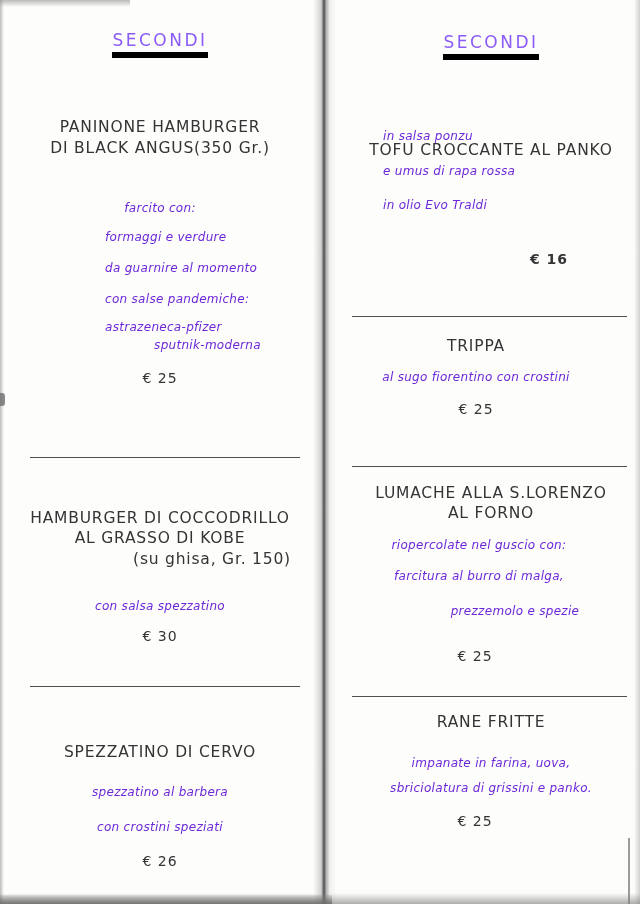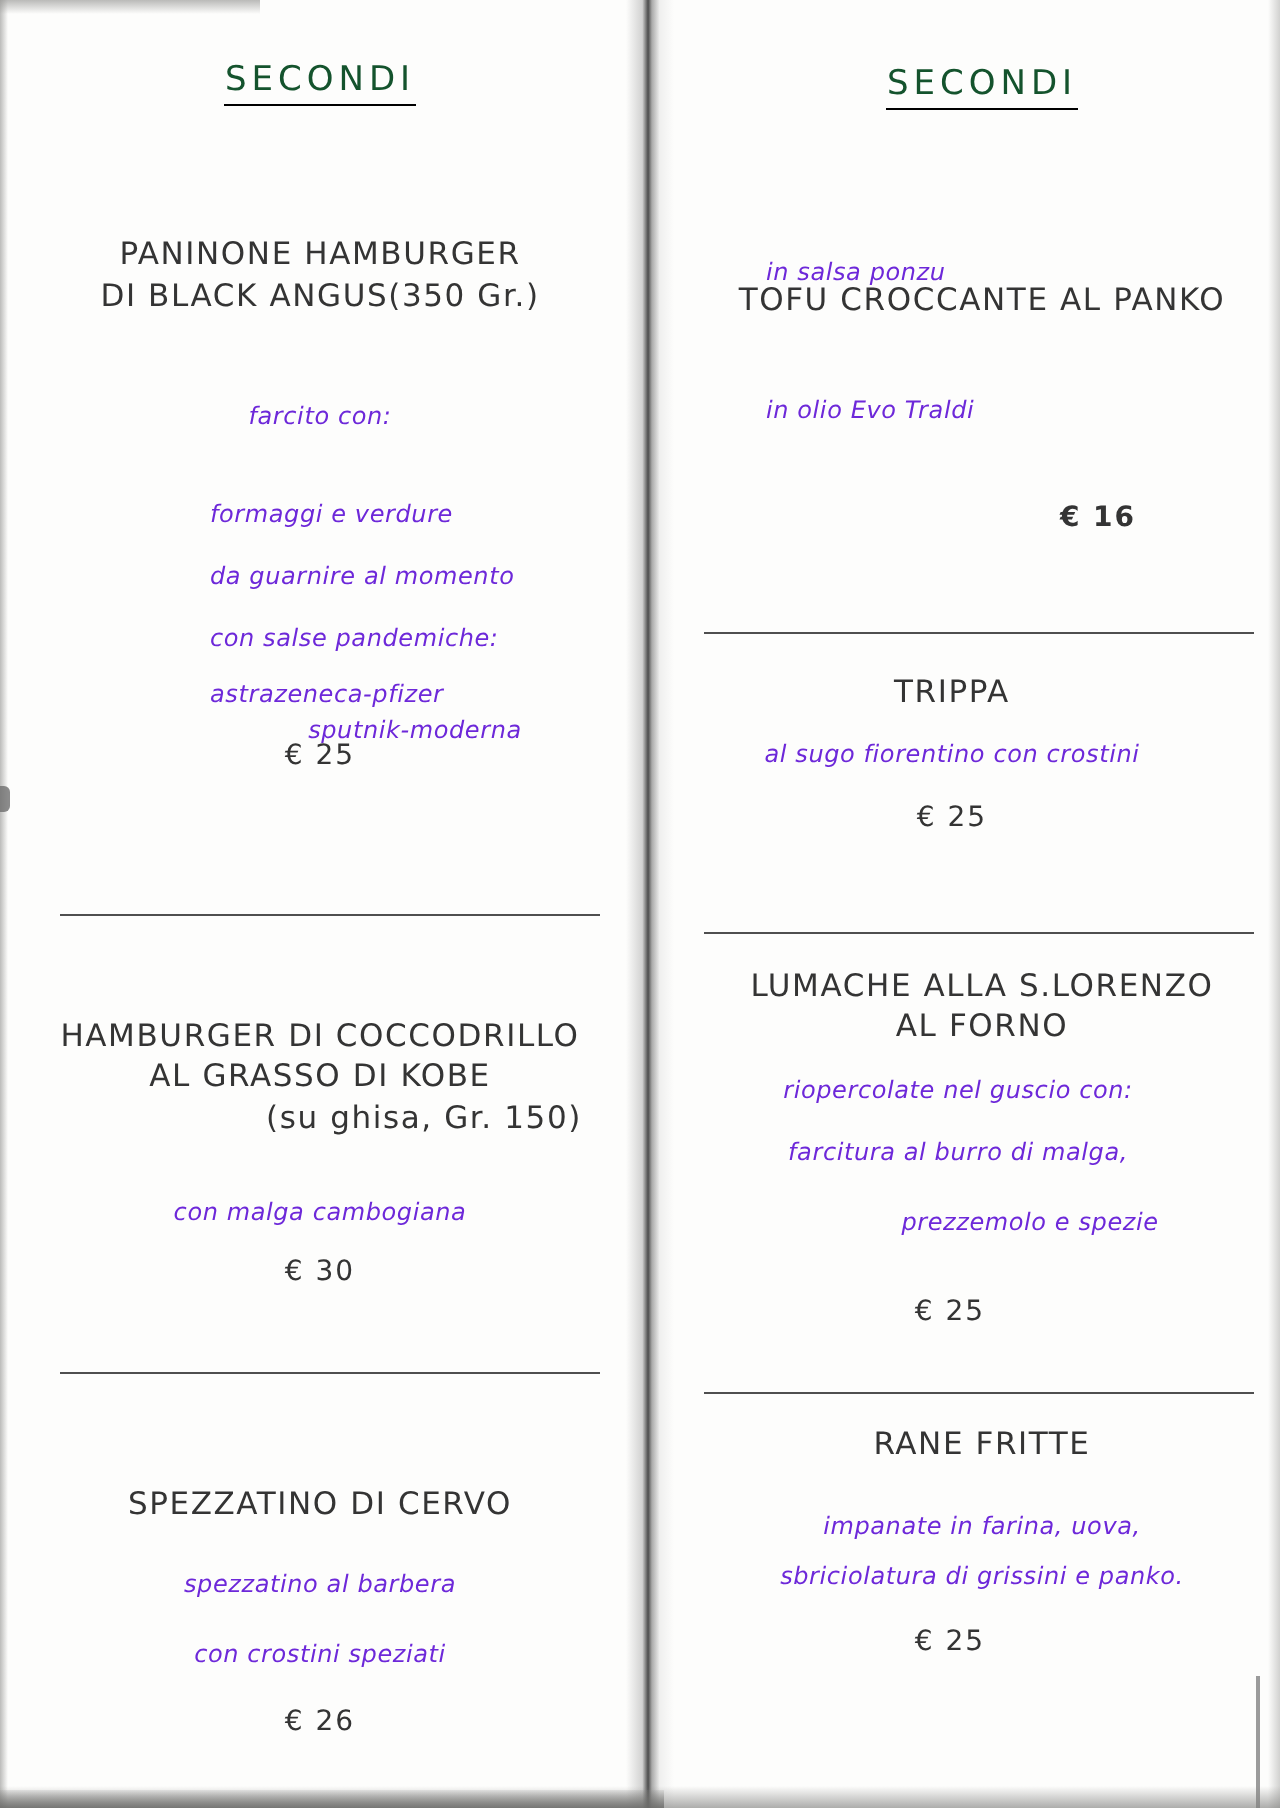--- a/index.html
+++ b/index.html
@@ -18,28 +18,28 @@
   .page-left  { left: 0; width: 320px; }
   .page-right { left: 330px; width: 310px; }
 
   .t {
     position: absolute; left: 10px; width: 300px;
     text-align: center; line-height: 20px; white-space: nowrap;
   }
   .page-right .t { left: 12px; width: 298px; }
 
   .header {
-    font-size: 17px; letter-spacing: 2.5px; color: #14532d;
-    border-bottom: 1px solid #000000; padding-bottom: 2px;
+    font-size: 17px; letter-spacing: 2.5px; color: #8b5cf6;
+    border-bottom: 6px solid #000000; padding-bottom: 2px;
   }
   .title { font-size: 15.5px; letter-spacing: 0.8px; color: #343434; }
   .desc  { font-size: 12px; letter-spacing: 0.3px; color: #6d28d9; font-style: italic; }
   .price { font-size: 14px; letter-spacing: 1px; color: #343434; }
 
-  .la-left  { text-align: left; padding-left: 95px; margin-top: 20px; }
+  .la-left  { text-align: left; padding-left: 95px; }
   .la-right { text-align: left; padding-left: 41px; }
 
   .divider { position: absolute; height: 0; border-top: 1.5px solid #4f4f4f; }
 
   
   .fold {
     position: absolute; top: 0; left: 313px; width: 24px; height: 904px;
     background: linear-gradient(90deg,
       rgba(120,120,120,0) 0%,
       rgba(110,110,110,0.30) 34%,
@@ -95,38 +95,39 @@
     <div class="t desc la-left" style="top:289px;">con salse pandemiche:</div>
     <div class="t desc la-left" style="top:317px;">astrazeneca-pfizer</div>
     <div class="t desc la-left" style="top:335px;text-align:center;">sputnik-moderna</div>
     <div class="t price" style="top:368px;">€ 25</div>
 
     <div class="divider" style="top:457px; left:30px; width:270px;"></div>
 
     <div class="t title" style="top:528px;">AL GRASSO DI KOBE</div>
     <div class="t title" style="top:508px;">HAMBURGER DI COCCODRILLO</div>
     <div class="t title" style="top:549px; transform:translateX(52px);">(su ghisa, Gr. 150)</div>
-    <div class="t desc" style="top:596px;">con malga cambogiana</div>
+    <div class="t desc" style="top:596px;">con salsa spezzatino</div>
     <div class="t price" style="top:626px;">€ 30</div>
 
     <div class="divider" style="top:686px; left:30px; width:270px;"></div>
 
     <div class="t title" style="top:742px;">SPEZZATINO DI CERVO</div>
     <div class="t desc" style="top:782px;">spezzatino al barbera</div>
     <div class="t desc" style="top:817px;">con crostini speziati</div>
     <div class="t price" style="top:851px;">€ 26</div>
   </div>
 
   <div class="page page-right">
     <div class="t" style="top:32px;">
       <span class="header">SECONDI</span>
     </div>
 
     <div class="t title" style="top:92px;margin-top:48px;">TOFU CROCCANTE AL PANKO</div>
     <div class="t desc la-right" style="top:126px;">in salsa ponzu</div>
+    <div class="t desc la-right" style="top:161px;">e umus di rapa rossa</div>
     <div class="t desc la-right" style="top:195px;">in olio Evo Traldi</div>
     <div class="t price" style="top:249px; text-align:center; padding-left:116px;font-weight:bold;">€ 16</div>
 
     <div class="divider" style="top:316px; left:22px; width:275px;"></div>
 
     <div class="t title" style="top:336px; transform:translateX(-15px);">TRIPPA</div>
     <div class="t desc" style="top:367px; transform:translateX(-15px);">al sugo fiorentino con crostini</div>
     <div class="t price" style="top:399px; transform:translateX(-15px);">€ 25</div>
 
     <div class="divider" style="top:466px; left:22px; width:275px;"></div>

